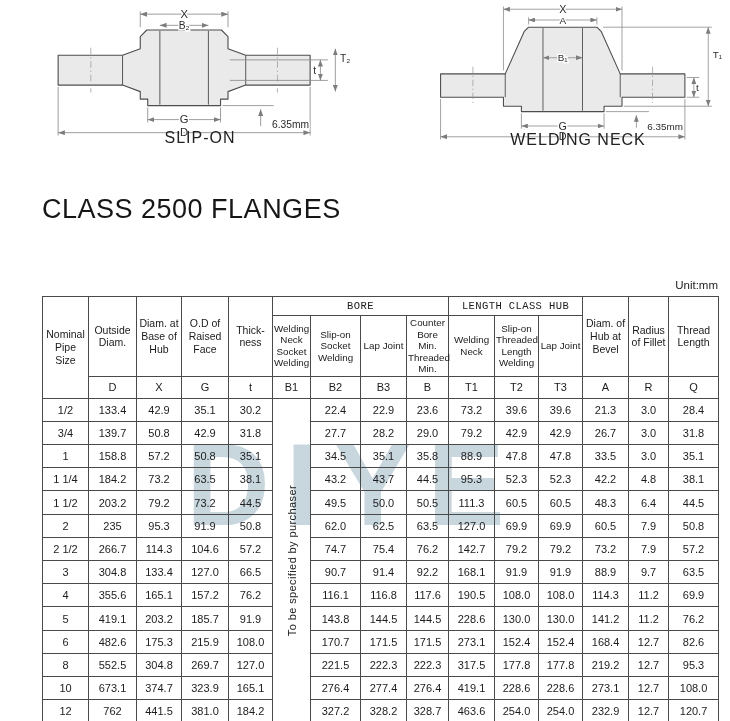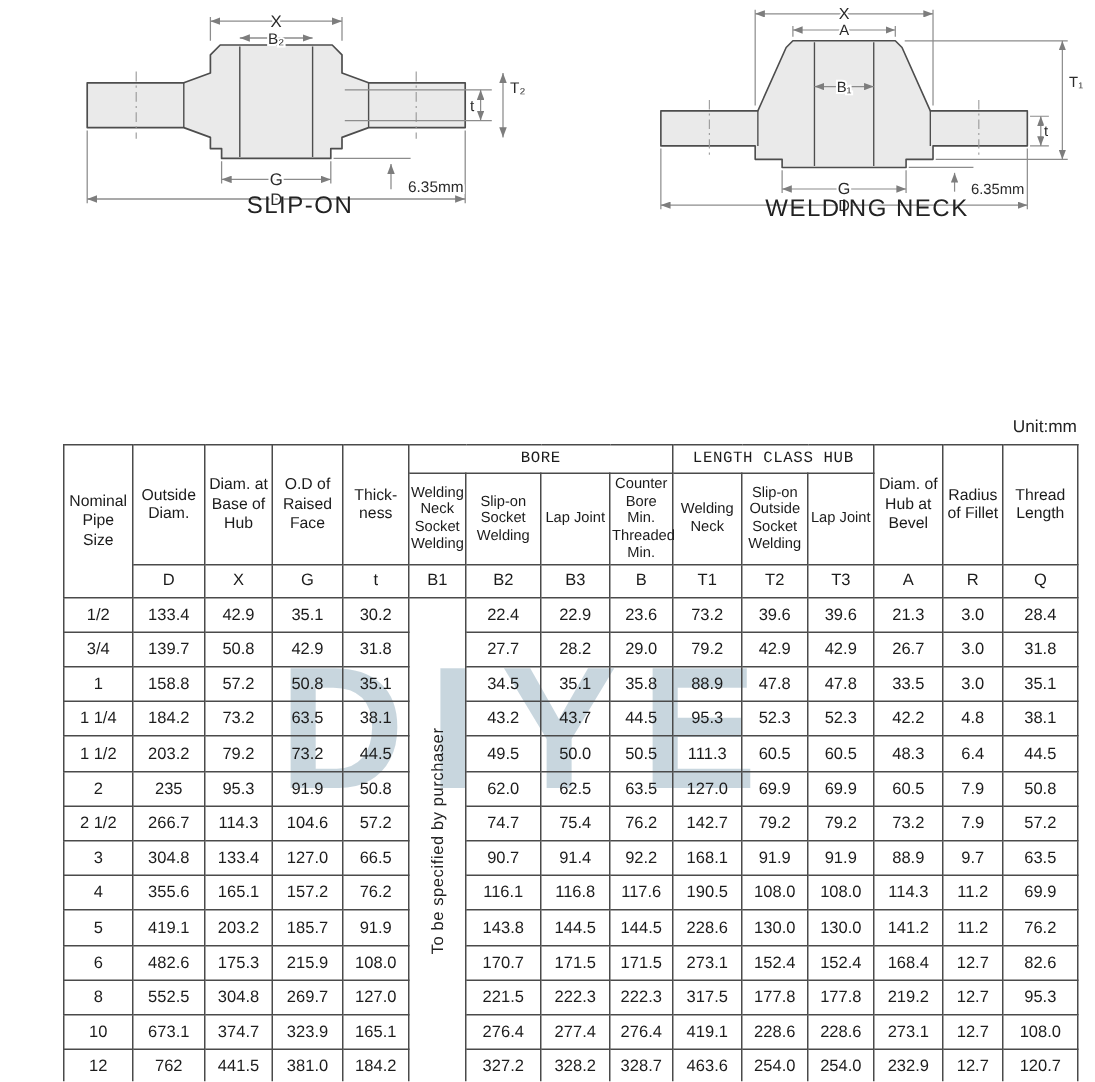--- a/index.html
+++ b/index.html
@@ -102,20 +102,21 @@
     <text x="150" y="24" font-size="11" text-anchor="middle">A</text>
     <text x="150" y="66" font-size="11" text-anchor="middle">B₁</text>
     <text x="317" y="62" font-size="11" text-anchor="start">T₁</text>
     <text x="300" y="99" font-size="11" text-anchor="middle">t</text>
     <text x="264" y="142" font-size="11" text-anchor="middle">6.35mm</text>
     <text x="150" y="142" font-size="12" text-anchor="middle">G</text>
     <text x="150" y="154" font-size="12" text-anchor="middle">D</text>
   </svg>
   <div class="caption" style="left:428px;top:131px;width:300px">WELDING NECK</div>
 
+  <div id="title">CLASS 2500 FLANGES</div>
   <div id="unit">Unit:mm</div>
 
   <div id="watermark">DIYE</div>
 
   <div id="tablewrap">
     <table>
       <colgroup>
         <col style="width:46px">
           <col style="width:48px">
           <col style="width:45px">
@@ -144,21 +145,21 @@
           <th rowspan="2" class="hdesc">Diam. of Hub at Bevel</th>
           <th rowspan="2" class="hdesc">Radius of Fillet</th>
           <th rowspan="2" class="hdesc">Thread Length</th>
         </tr>
         <tr class="h2">
           <th>Welding Neck Socket Welding</th>
           <th>Slip-on Socket Welding</th>
           <th>Lap Joint</th>
           <th>Counter Bore Min. Threaded Min.</th>
           <th>Welding Neck</th>
-          <th>Slip-on Outside Socket Welding</th>
+          <th>Slip-on Threaded Length Welding</th>
           <th>Lap Joint</th>
         </tr>
         <tr class="h3">
           <th>D</th>
           <th>X</th>
           <th>G</th>
           <th>t</th>
           <th>B1</th>
           <th>B2</th>
           <th>B3</th>

